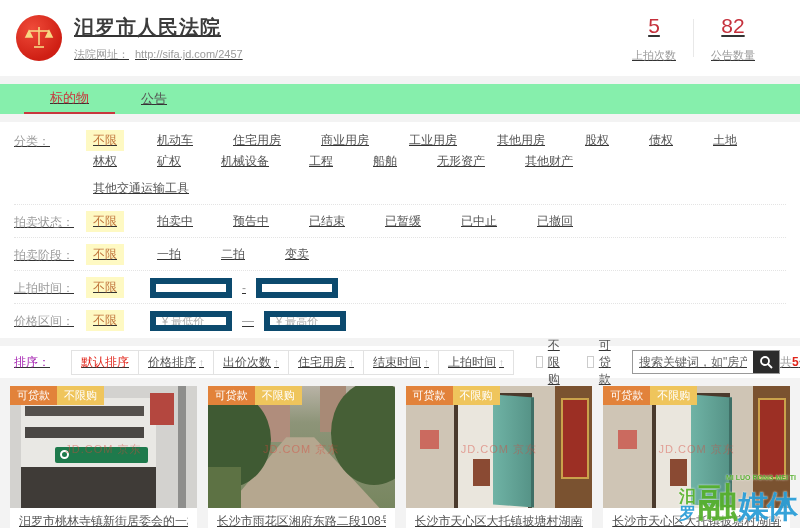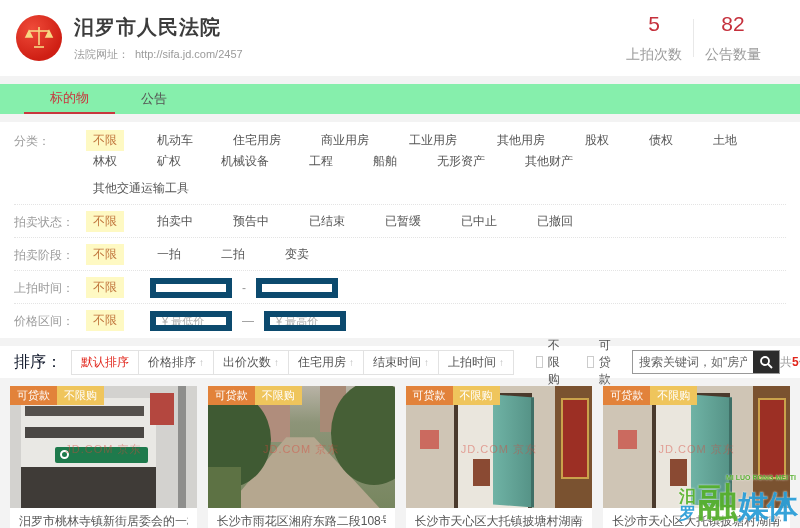--- a/index.html
+++ b/index.html
@@ -1,30 +1,30 @@
 <!DOCTYPE html>
 <html><head>
 <meta charset="utf-8">
 <style>
   * { margin:0; padding:0; box-sizing:border-box; }
   html,body { width:800px; height:528px; overflow:hidden; }
   body { font-family:"Liberation Sans","DejaVu Sans",sans-serif; background:#f3f3f3; color:#333; position:relative; }
-  .page { width:800px; height:528px; position:relative; }
+  .page { width:800px; height:528px; position:relative;text-decoration:underline; }
 
   
   .header { background:#fff; height:76px; display:flex; align-items:center; padding:0 10px 0 16px; }
   .logo { width:46px; height:46px; border-radius:50%; background:radial-gradient(circle at 35% 30%, #ef4b39, #cf1f14 70%); display:flex; align-items:center; justify-content:center; flex:0 0 46px; }
   .court-block { margin-left:12px; flex:1; }
   .court-name { font-size:20px; font-weight:bold; color:#3c3c3c; letter-spacing:1px; }
   .court-url { font-size:11px; color:#9b9b9b; margin-top:6px; }
   .court-url span { margin-right:6px;text-align:center; }
   .hstats { display:flex; align-items:center; margin-right:18px; }
   .hstat { width:78px; text-align:center; }
   .hstat .num { font-size:21px; color:#c5303c; }
-  .hstat .lbl { font-size:14px; color:#9b9b9b; margin-top:10px; }
+  .hstat .lbl { font-size:11px; color:#9b9b9b; margin-top:10px; }
   .hstat-div { width:1px; height:38px; background:#e8e8e8; }
 
   
   .tabbar { background:#86efac; margin-top:8px; height:30px; display:flex; align-items:stretch; padding-left:24px; }
   .tab { font-size:13px; color:#555; padding:0 26px; display:flex; align-items:center; cursor:pointer; }
   .tab.active { color:#c8373e; border-bottom:2px solid #c8373e; }
 
   
   .filters { background:#fff; margin-top:8px; padding:2px 14px; }
   .frow { display:flex; padding:6px 0 5px; border-bottom:1px dotted #e4e4e4; }
@@ -34,21 +34,21 @@
   .fline { display:flex; flex-wrap:wrap; align-items:center; }
   .fline + .fline { margin-top:6px; }
   .fopt { font-size:12px; color:#555; margin-right:26px; padding:2px 7px; cursor:pointer; white-space:nowrap; }
   .fopt.active { background:#fef9c3; color:#c1763d; }
   .fin { height:20px; border:6px solid #0c4a6e; font-size:11px; color:#555; padding:0 6px; width:82px; outline:none; }
   .fin::placeholder { color:#aaa; }
   .fsep { color:#999; margin:0 10px; font-size:12px; }
 
   
   .sortbar { background:#fff; margin-top:8px; height:32px; display:flex; align-items:center; padding:0 14px; }
-  .slabel { width:58px; flex:0 0 58px; font-size:16px; color:#0f172a; }
+  .slabel { width:58px; flex:0 0 58px; font-size:12px; color:#a21caf; }
   .sbtns { display:flex; }
   .sbtn { font-size:12px; color:#555; border:1px solid #e2e2e2; padding:3px 9px; margin-left:-1px; background:#fff; cursor:pointer; white-space:nowrap; }
   .sbtn.active { color:#e1251b; }
   .sarrow { color:#bbb; margin-left:3px; font-size:10px; }
   .chk { display:flex; align-items:center; font-size:12px; color:#555; margin-left:22px; cursor:pointer; }
   .chkbox { width:12px; height:12px; border:1px solid #ccc; background:#fff; margin-right:5px; }
   .searchwrap { display:flex; margin-left:16px; border:1px solid #999; height:24px; }
   .searchin { border:none; outline:none; width:120px; font-size:12px; padding:0 6px; color:#333; }
   .searchin::placeholder { color:#666; }
   .searchbtn { width:26px; background:#2b2b2b; border:none; display:flex; align-items:center; justify-content:center; cursor:pointer; }

